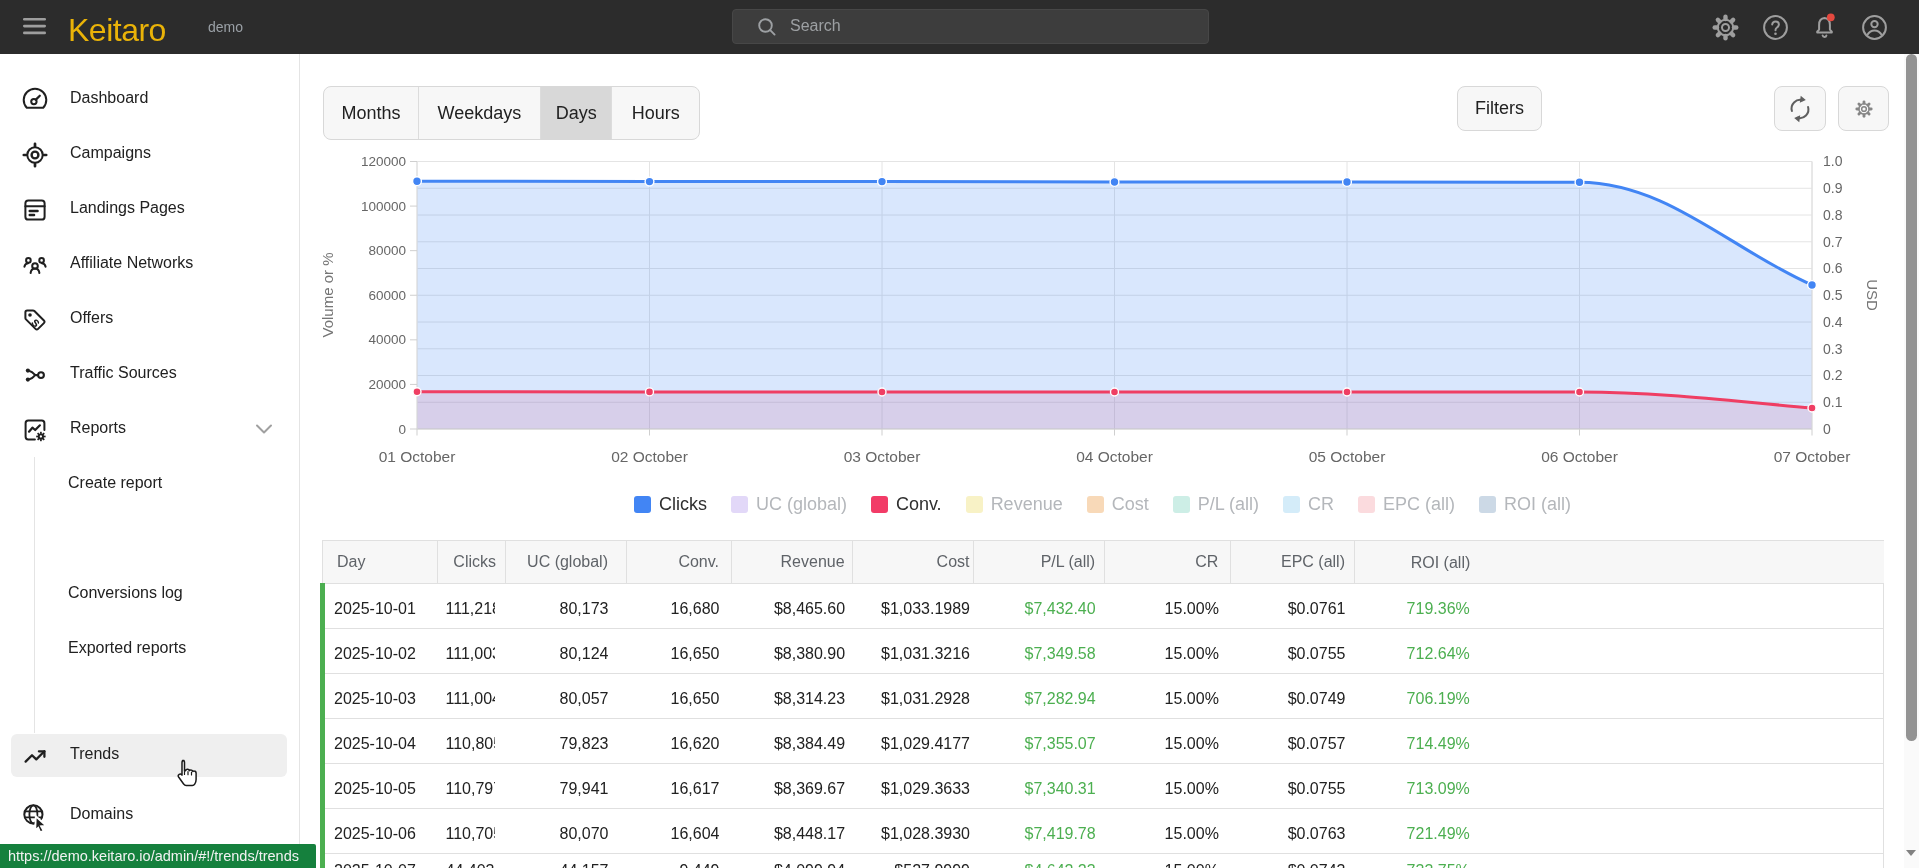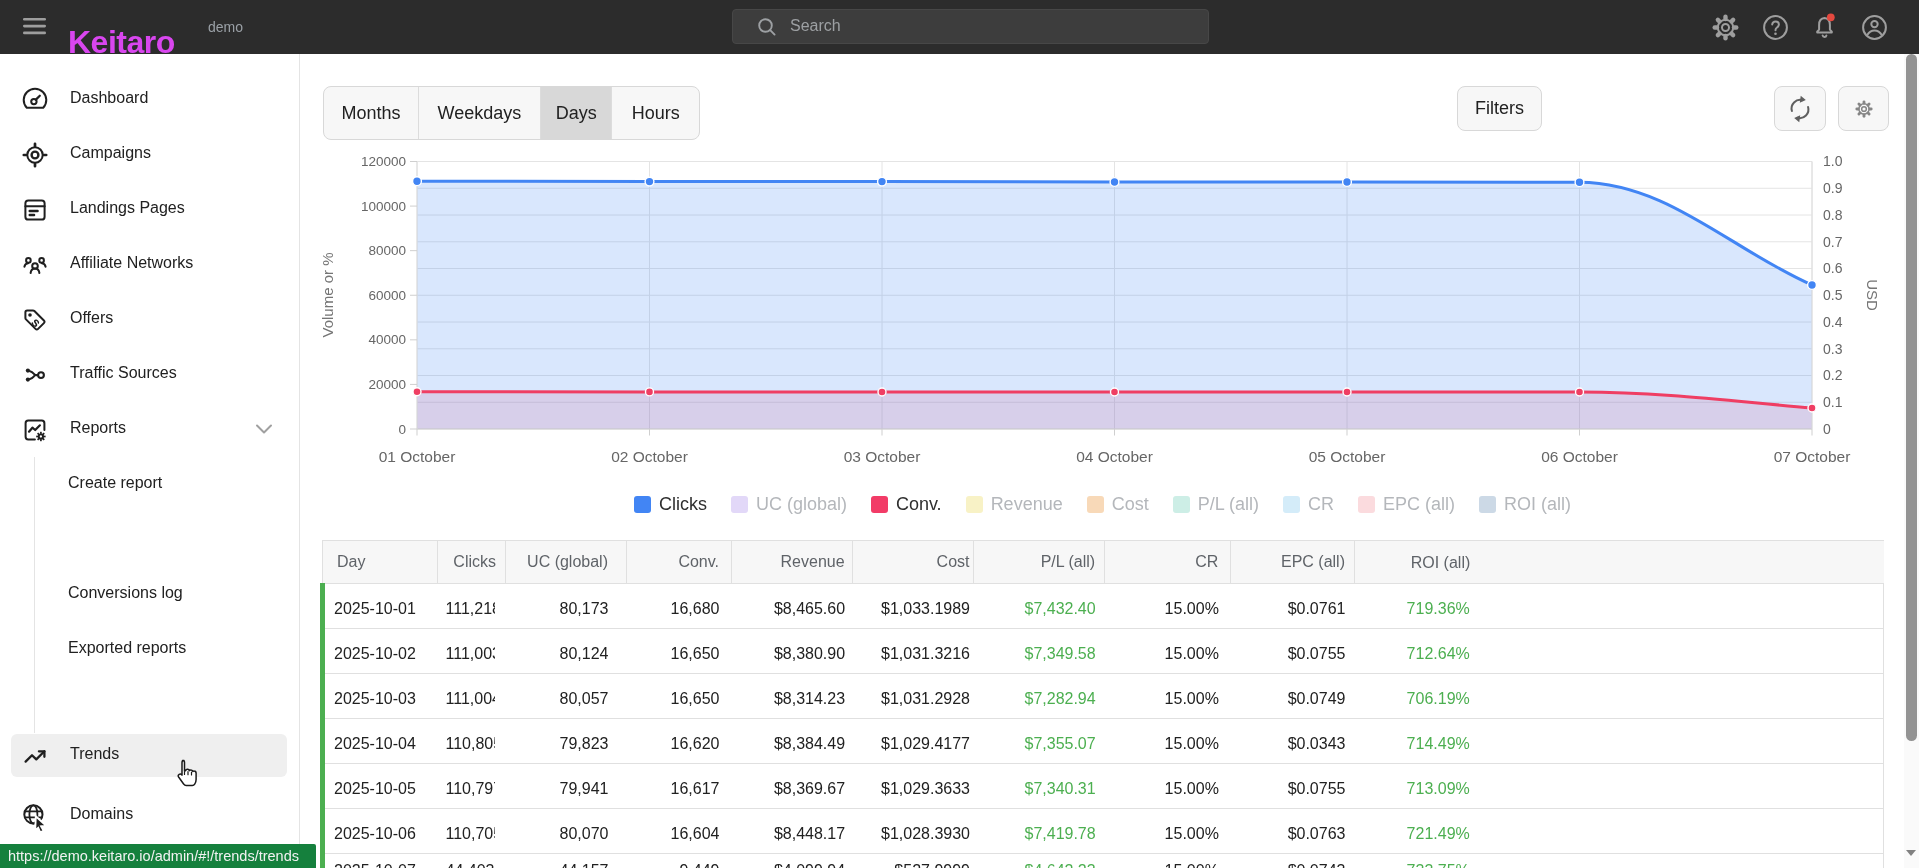--- a/index.html
+++ b/index.html
@@ -1,18 +1,18 @@
 <!DOCTYPE html>
 <html><head><meta charset="utf-8"><title>Trends</title><style>
 *{margin:0;padding:0;box-sizing:border-box}
 html,body{width:1919px;height:868px;overflow:hidden;background:#fff;
  font-family:"Liberation Sans",sans-serif;-webkit-font-smoothing:antialiased}
 #topbar{position:absolute;left:0;top:0;width:1919px;height:54px;background:#2c2c2c}
 #burger{position:absolute;left:23px;top:18px}
-#logo{position:absolute;left:68px;top:24px;font-size:32px;font-weight:bold;color:#d946ef;letter-spacing:-0.5px}
+#logo{position:absolute;left:68px;top:12px;font-size:32px;font-weight:normal;color:#eab308;letter-spacing:-0.5px}
 #demo{position:absolute;left:208px;top:19px;font-size:14px;color:#9aa0a6}
 #search{position:absolute;left:732px;top:9px;width:477px;height:35px;background:#3d3d3d;border:1px solid #474747;border-radius:4px}
 #search .txt{position:absolute;left:57px;top:7px;font-size:16px;color:#9da0a3}
 .topicon{position:absolute;top:14px}
 .topicon svg{overflow:visible}
 #sidebar{position:absolute;left:0;top:54px;width:300px;height:814px;background:#fff;border-right:1px solid #e4e4e4}
 .mitem{position:absolute;left:0;width:300px;height:44px}
 .mitem .ic{position:absolute;left:22px;top:9px}
 .mitem .ic svg{overflow:visible}
 .mitem .lb{position:absolute;left:70px;top:11px;font-size:16px;color:#212121}
@@ -446,21 +446,21 @@
             <td class="day">2025-10-04</td>
             <td>
               <span class="clip">110,805</span>
             </td>
             <td class="r" style="padding-right:18px">79,823</td>
             <td class="r" style="padding-right:11.6px">16,620</td>
             <td class="r" style="padding-right:7.4px">$8,384.49</td>
             <td class="r" style="padding-right:3.5px">$1,029.4177</td>
             <td class="r green" style="padding-right:8.5px">$7,355.07</td>
             <td class="r" style="padding-right:11.9px">15.00%</td>
-            <td class="r" style="padding-right:9.3px">$0.0343</td>
+            <td class="r" style="padding-right:9.3px">$0.0757</td>
             <td class="green" style="border-right:1px solid #e0e0e0">
               <span class="roisp">714.49%</span>
             </td>
           </tr>
           <tr>
             <td class="day">2025-10-05</td>
             <td>
               <span class="clip">110,797</span>
             </td>
             <td class="r" style="padding-right:18px">79,941</td>

